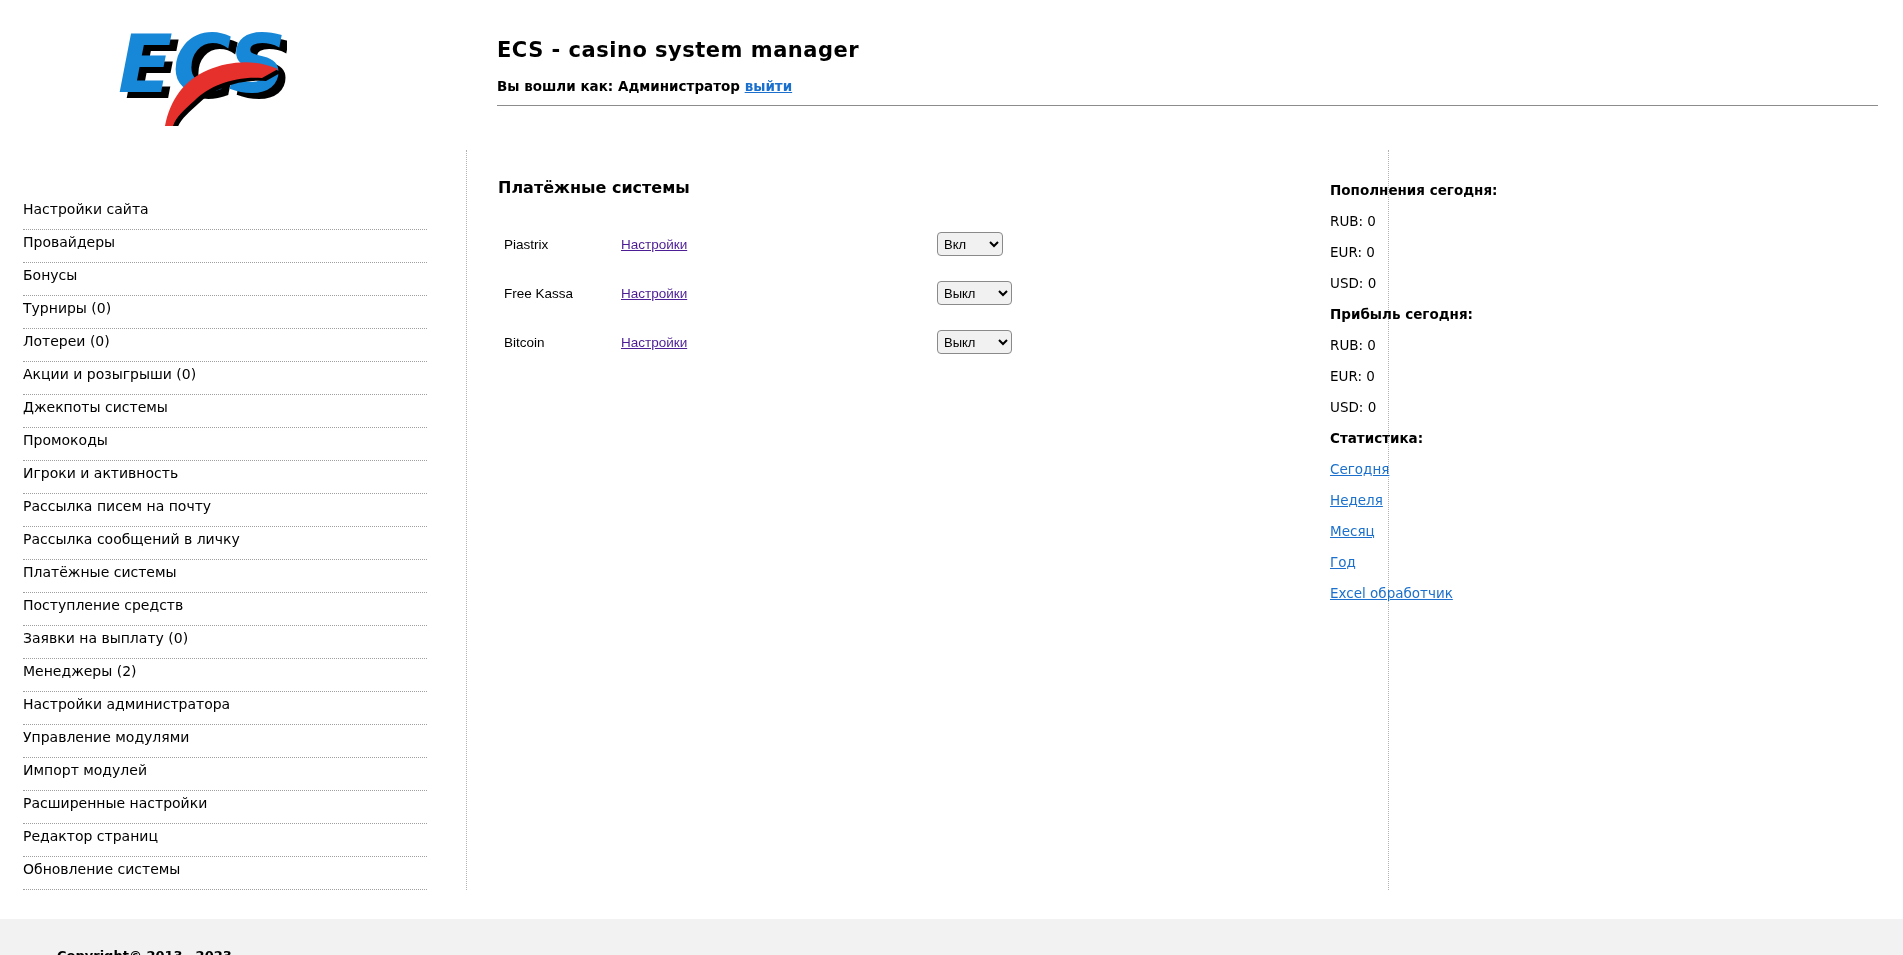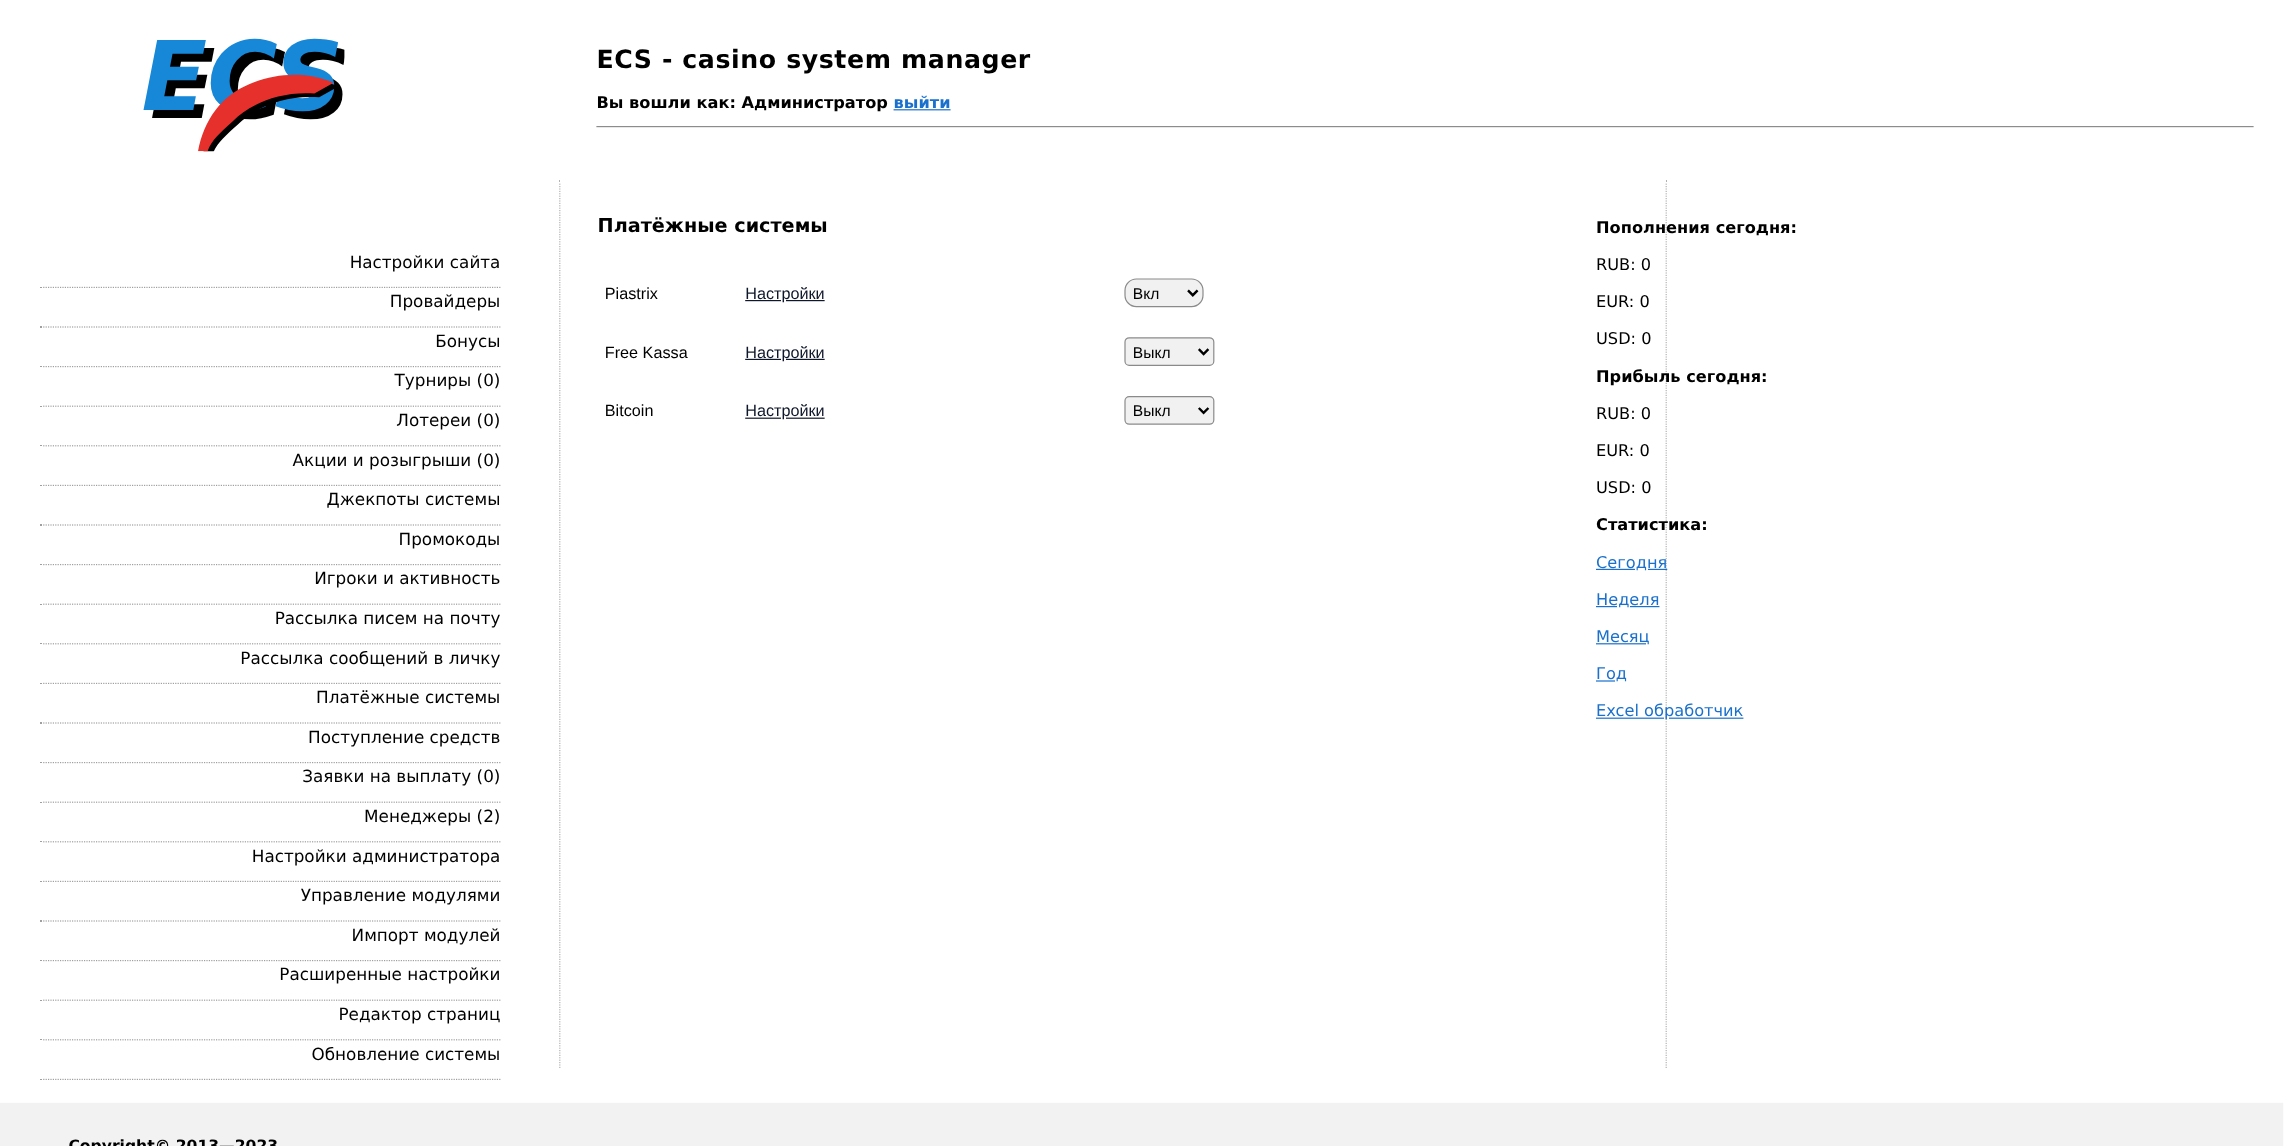--- a/index.html
+++ b/index.html
@@ -8,35 +8,35 @@
 
   
   .logo { position:absolute; left:112px; top:14px; width:175px; height:112px; }
   .app-title { position:absolute; left:497px; top:38px; font-size:21px; font-weight:bold; letter-spacing:0.5px; white-space:nowrap;text-align:right; }
   .login-line { position:absolute; left:497px; top:78px; font-size:13.5px; font-weight:bold; white-space:nowrap; }
   .login-line a, .link-blue { color:#1a70cc; text-decoration:underline; cursor:pointer; }
   .header-rule { position:absolute; left:497px; top:105px; width:1381px; height:0; border-top:1px solid #8c8c8c; }
 
   
   .sidebar { position:absolute; left:23px; top:197px; width:404px; }
-  .sidebar ul { list-style:none; margin:10px; padding:0;text-align:right; }
+  .sidebar ul { list-style:none; margin:0; padding:0; }
   .sidebar li { font-size:14px; line-height:16px; padding:4px 0 12px 0; border-bottom:1px dotted #9f9f9f; cursor:pointer; white-space:nowrap; }
 
   
   .center { position:absolute; left:466px; top:150px; width:923px; height:740px;
             border-left:1px dotted #b2b2b2; border-right:1px dotted #b2b2b2; box-sizing:border-box; }
   .center-heading { position:absolute; left:31px; top:28px; margin:0; font-size:16px; font-weight:bold; white-space:nowrap; }
   .pay-row { position:absolute; left:0; width:100%; height:26px;margin-top:12px; }
   .row-1 { top:70px; } .row-2 { top:119px; } .row-3 { top:168px; }
   .pay-name { position:absolute; left:37px; top:5px; font-family:"Liberation Sans", sans-serif; font-size:13.5px; }
   .pay-settings { position:absolute; left:154px; top:5px; font-family:"Liberation Sans", sans-serif; font-size:13.5px;
-                  color:#0f172a; text-decoration:underline; cursor:pointer; }
+                  color:#4c1d95; text-decoration:underline; cursor:pointer; }
   .pay-status { position:absolute; left:470px; top:0; height:24px; font-family:"Liberation Sans", sans-serif; font-size:13px;
                 background:#f1f1f1; border:1px solid #8a8a8a; border-radius:4px; padding:0 2px; }
-  .sel-narrow { width:66px;border-radius:10px; } .sel-wide { width:75px; }
+  .sel-narrow { width:66px; } .sel-wide { width:75px; }
 
   
   .stats { position:absolute; left:1330px; top:183px; font-size:13.5px; }
   .stats .line { height:14px; line-height:14px; margin-bottom:17px; white-space:nowrap; }
   .stats .title { font-weight:bold; }
   .stats a { color:#1a70cc; text-decoration:underline; cursor:pointer;margin-top:42px; }
 
   
   .footer { position:absolute; left:0; top:919px; width:1903px; height:36px; background:#f2f2f2; overflow:hidden; }
   .footer .copy { position:absolute; left:57px; top:29px; font-size:13px; font-weight:bold; white-space:nowrap; }

